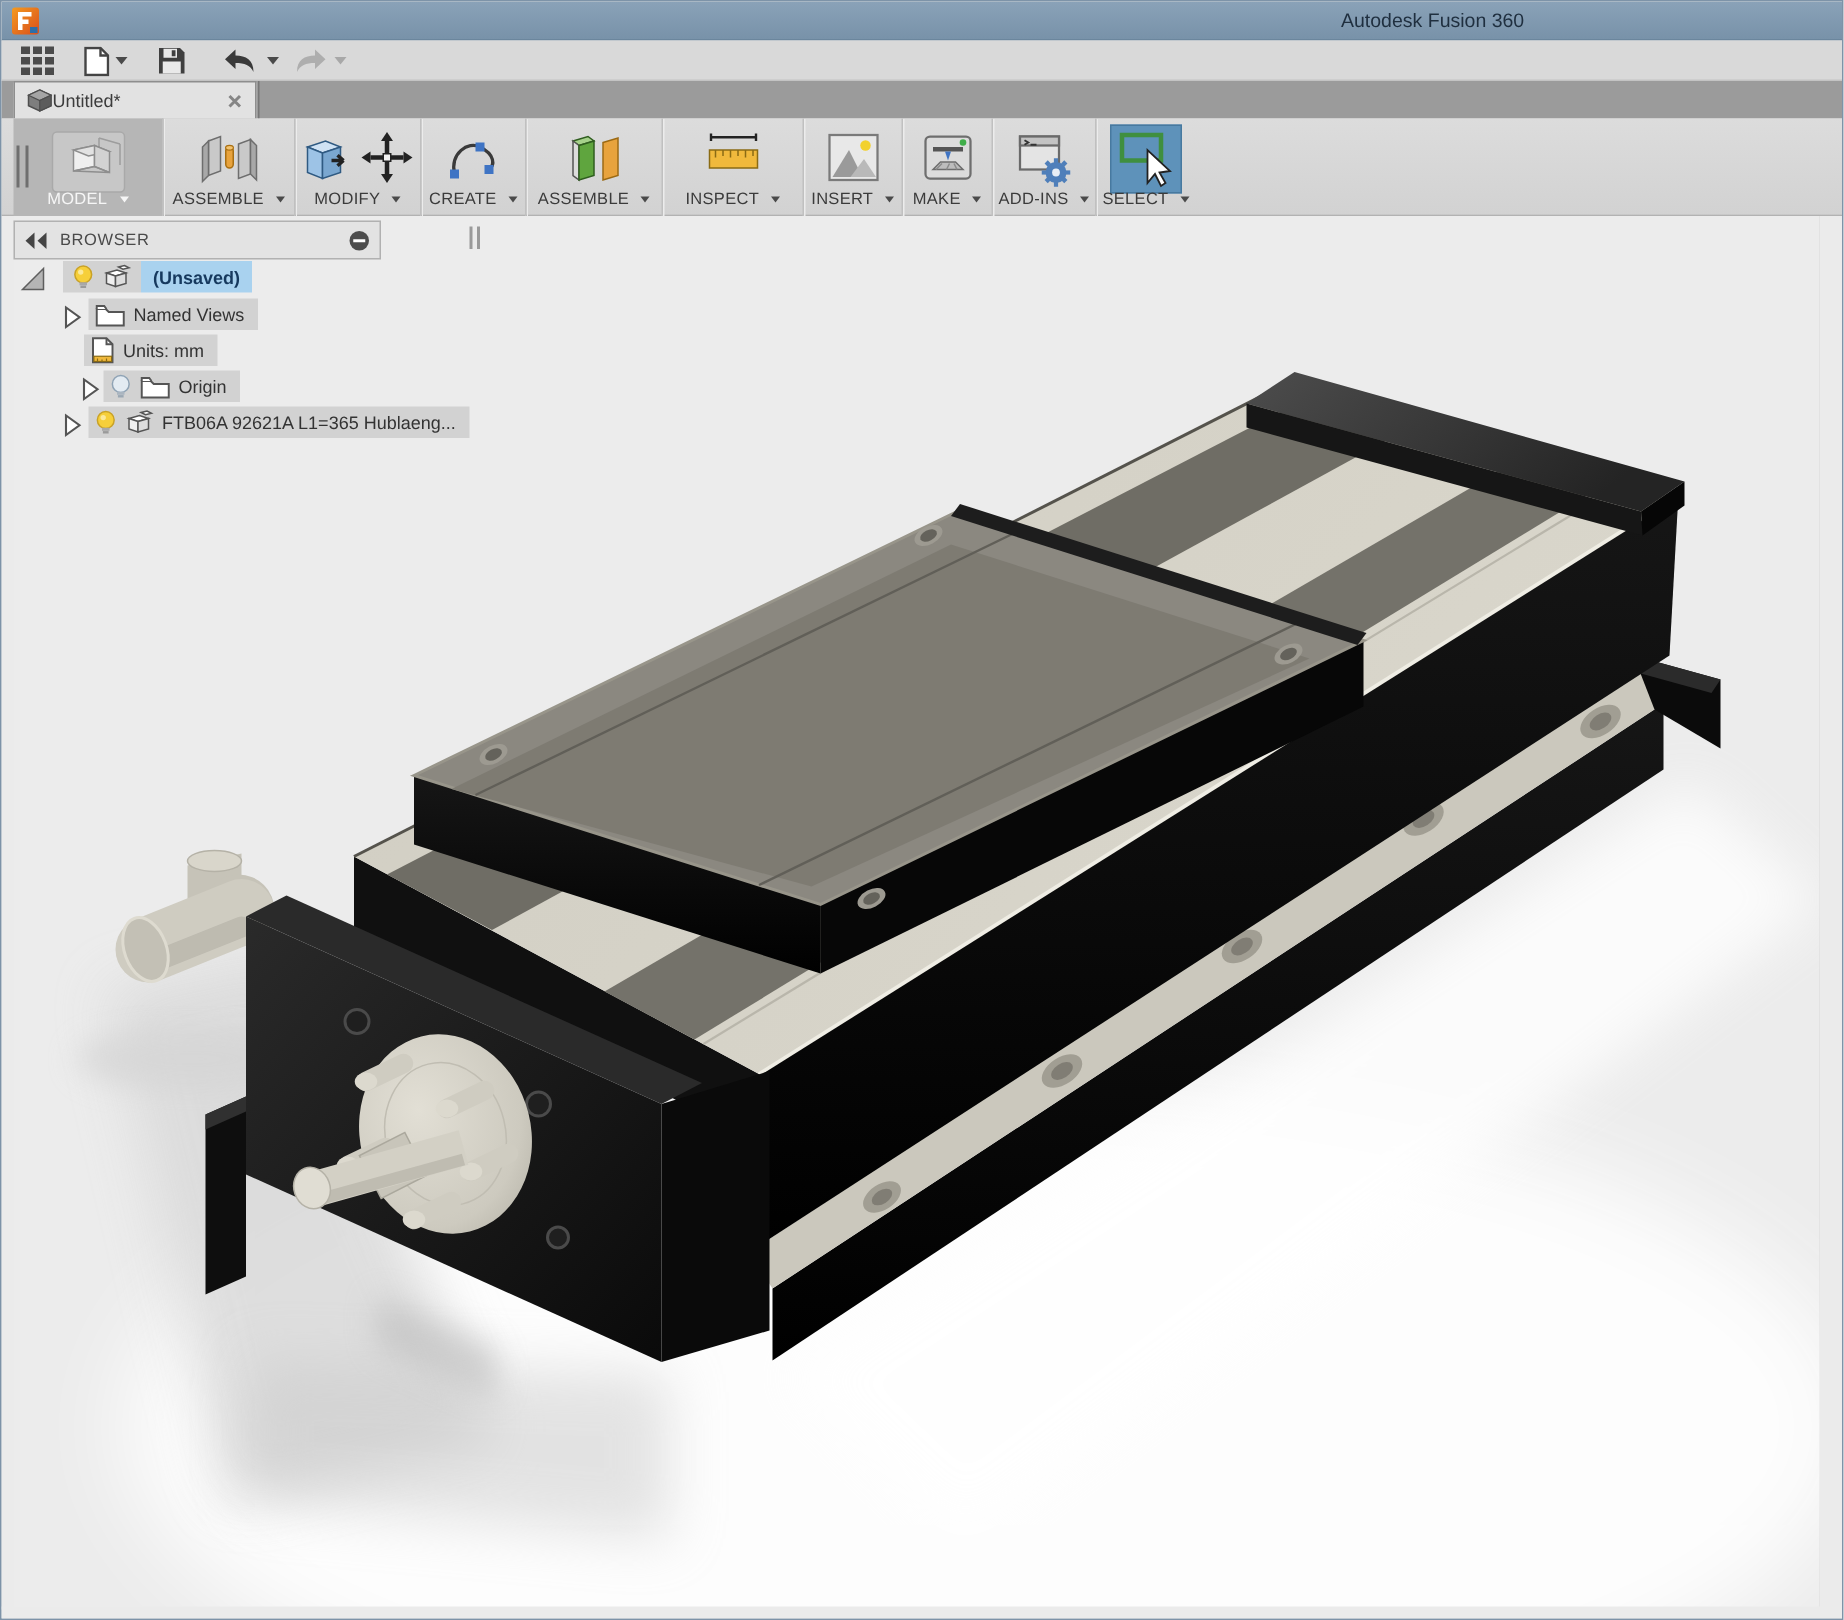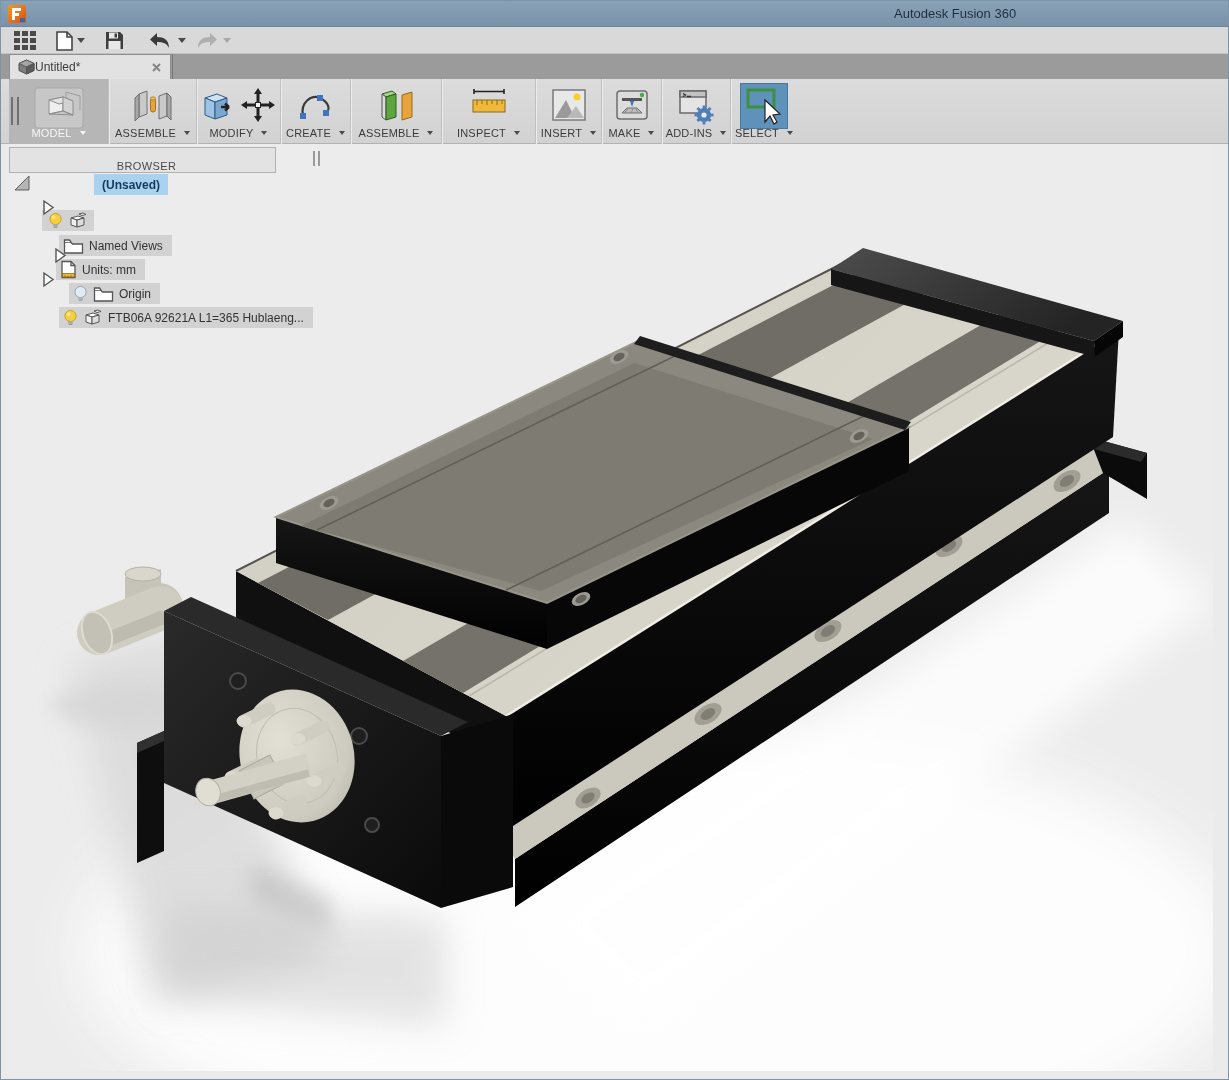--- a/index.html
+++ b/index.html
@@ -43,26 +43,26 @@
     display:flex; justify-content:center; align-items:center; gap:4px; }
   .rsec.dark .rlabel { color:#f6f6f6; }
   .rlabel .caret-dn { border-top-width:4px; border-left-width:3.5px; border-right-width:3.5px; }
   .rsec.dark .caret-dn { border-top-color:#f6f6f6; }
   .ricons { position:absolute; top:7px; width:100%; display:flex; justify-content:center; gap:4px; }
   .ribbon-handle { position:absolute; left:2px; top:18px; width:8px; height:28px;
     border-left:2px solid #6f6f6f; border-right:2px solid #6f6f6f; }
   .select-tile { width:48px; height:46px; background:#5e92ba; border:1px solid #47799f; margin-top:-3px; position:relative; }
 
   
-  .bheader { position:absolute; left:8px; top:146px; width:267px; height:23px; background:#e3e3e3;
-    border:1px solid #b1b1b1; display:flex; align-items:center; padding:12px 6px;flex-direction:column; }
+  .bheader { position:absolute; left:8px; top:146px; width:245px; height:23px; background:#e3e3e3;
+    border:1px solid #b1b1b1; display:flex; align-items:center; padding:12px 6px; }
   .bheader .btitle { font-size:11px; color:#4a4a4a; margin-left:8px; flex:1; letter-spacing:.4px; }
   .bhandle { position:absolute; left:312px; top:150px; width:7px; height:15px;
     border-left:2px solid #9a9a9a; border-right:2px solid #9a9a9a; }
-  .trow { position:absolute; display:flex; align-items:flex-start; height:21px; }
+  .trow { position:absolute; display:flex; align-items:flex-end; height:21px; }
   .pill { display:inline-flex; align-items:center; height:21px; background:#d2d2d2; padding:0 9px 0 4px; gap:5px;margin-top:36px; }
   .pill .plabel { font-size:12px; color:#333; white-space:nowrap; }
   .pill-blue { background:#a9d2ef; padding:0 8px; height:21px; display:inline-flex; align-items:center; }
   .pill-blue .plabel { font-size:12px; font-weight:bold; color:#16395e; white-space:nowrap; }
   .tri-gap { width:11px; }
 
   
   .canvas { position:absolute; left:8px; top:143px; width:1205px; height:929px; background:#ececec;
     border-right:1px solid #c6c6c6; }
   .frame-right { position:absolute; right:0; top:143px; width:15px; height:929px; background:#ebebeb; }

